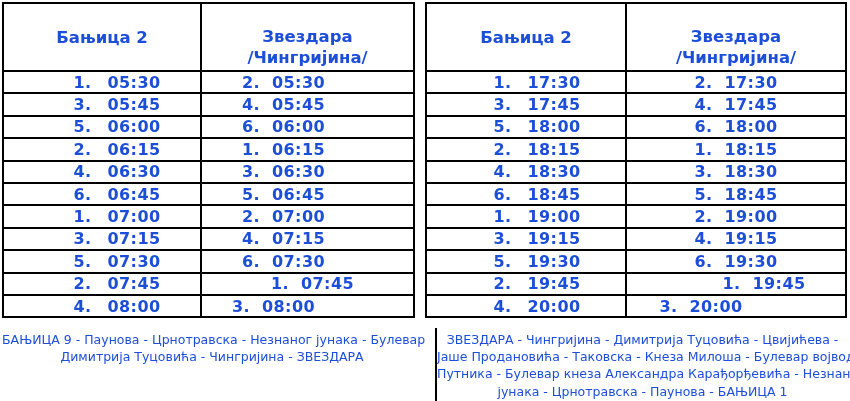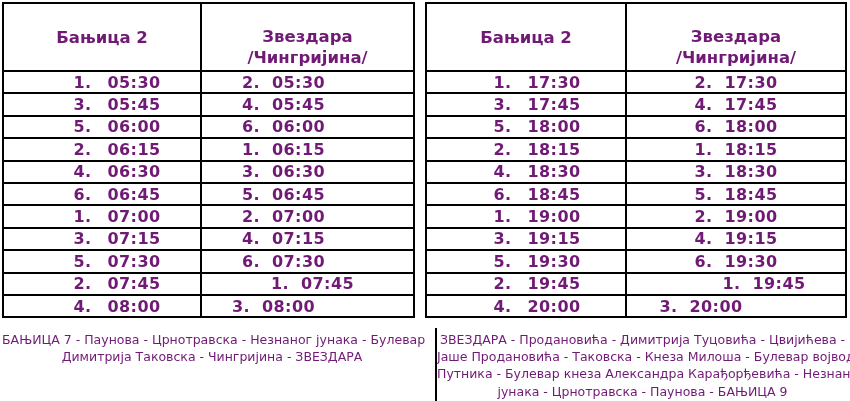--- a/index.html
+++ b/index.html
@@ -1,20 +1,20 @@
 <!DOCTYPE html>
 <html><head>
 <meta charset="utf-8">
 <style>
   html,body{margin:0;padding:0;background:#fff;}
   .page{
     position:relative;
     width:850px;height:401px;
     background:#ffffff;
-    color:#701a75;
+    color:#1d4ed8;
     font-family:"DejaVu Sans","Liberation Sans",sans-serif;
     overflow:hidden;
   }
   table.timetable{
     position:absolute;top:2px;
     border-collapse:collapse;
     table-layout:fixed;
     border:2.5px solid #000;
   }
   .tbl-0{left:2px;width:411px;}
@@ -440,26 +440,26 @@
       <span class="w shift-l">
               <span class="num">3.</span>
               <span class="time">20:00</span>
             </span>
     </td>
   </tr>
 </tbody>
   </table>
 
   <div class="route route-0">
-    <div>БАЊИЦА 7 - Паунова - Црнотравска - Незнаног јунака - Булевар</div>
-    <div>Димитрија Таковска - Чингријина - ЗВЕЗДАРА</div>
+    <div>БАЊИЦА 9 - Паунова - Црнотравска - Незнаног јунака - Булевар</div>
+    <div>Димитрија Туцовића - Чингријина - ЗВЕЗДАРА</div>
   </div>
 
   <div class="route route-1">
-    <div>ЗВЕЗДАРА - Продановића - Димитрија Туцовића - Цвијићева -</div>
+    <div>ЗВЕЗДАРА - Чингријина - Димитрија Туцовића - Цвијићева -</div>
     <div>Јаше Продановића - Таковска - Кнеза Милоша - Булевар војводе</div>
     <div>Путника - Булевар кнеза Александра Карађорђевића - Незнаног</div>
-    <div>јунака - Црнотравска - Паунова - БАЊИЦА 9</div>
+    <div>јунака - Црнотравска - Паунова - БАЊИЦА 1</div>
   </div>
 
   <div class="footer-divider"></div>
 
 </div>
 
 </body></html>

